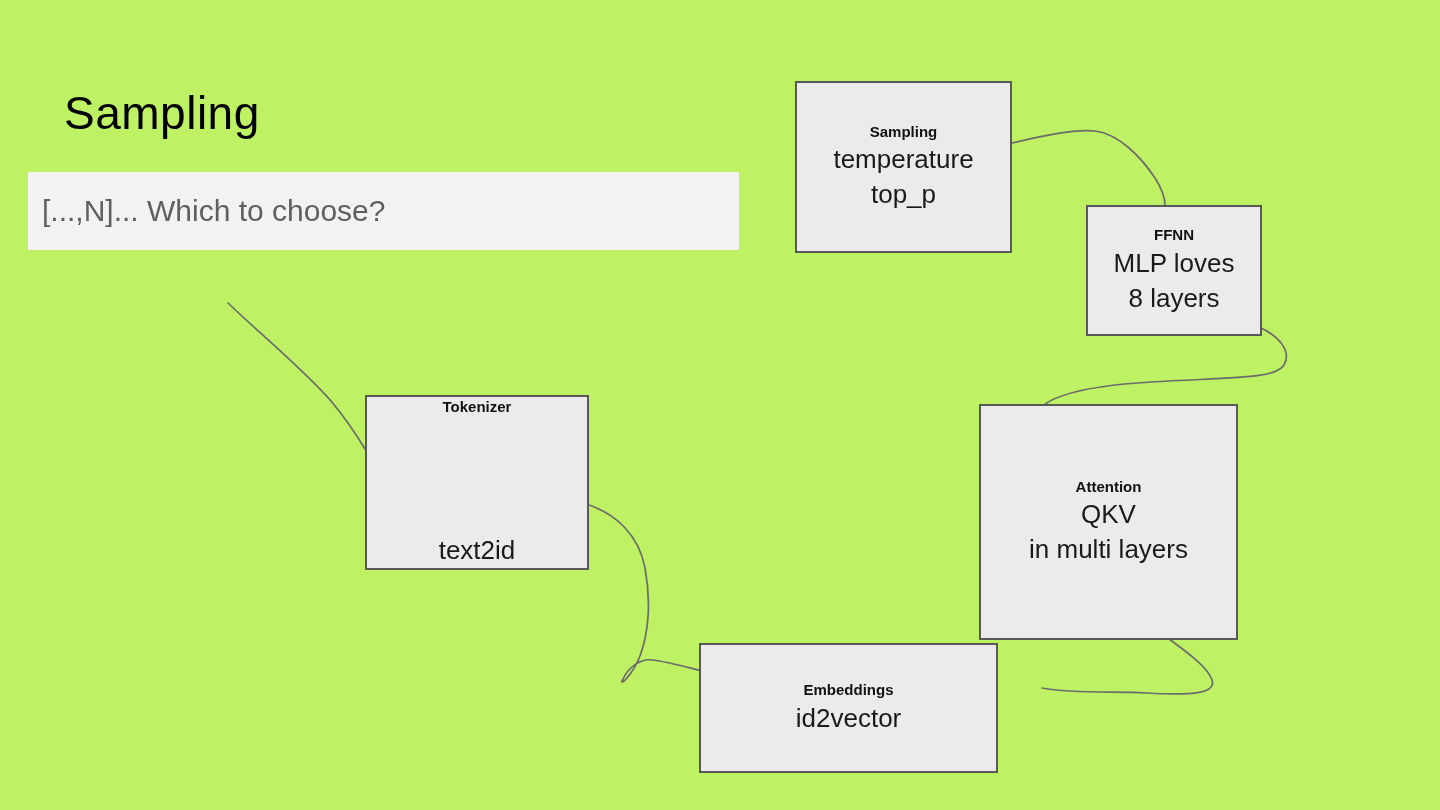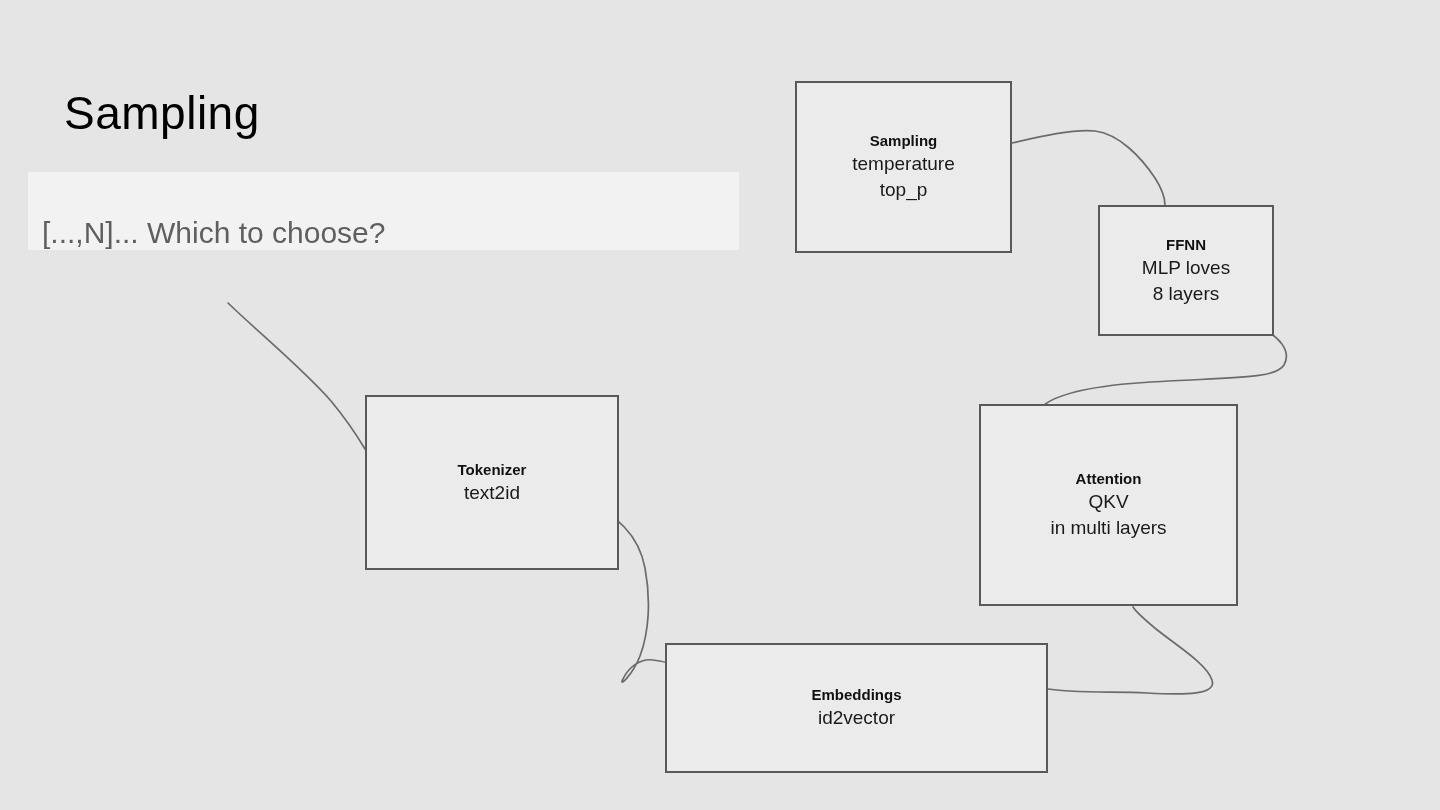--- a/index.html
+++ b/index.html
@@ -8,41 +8,41 @@
     width: 1440px;
     height: 810px;
     background: #ffffff;
     overflow: hidden;
     font-family: "Liberation Sans", "DejaVu Sans", sans-serif;
   }
   .slide {
     position: relative;
     width: 1440px;
     height: 810px;
-    background: #e5e5e5;
+    background: #bef264;
   }
   .slide-title {
     position: absolute;
     left: 64px;
     top: 88px;
     font-size: 46px;
     line-height: 1.1;
     color: #000000;
     letter-spacing: 0.5px;
     white-space: nowrap;
   }
   .prompt-bar {
     position: absolute;
     left: 28px;
     top: 172px;
     width: 711px;
     height: 78px;
     background: #f2f2f2;
     display: flex;
-    align-items: flex-end;
+    align-items: center;
   }
   .prompt-bar .prompt-text {
     padding-left: 14px;
     font-size: 30px;
     color: #5f5f5f;
     white-space: nowrap;
   }
   .example-text {
     position: absolute;
     left: 133px;
@@ -77,29 +77,29 @@
     text-align: center;
     color: #1a1a1a;
   }
   .node .caption {
     font-size: 15px;
     font-weight: bold;
     line-height: 1.35;
     color: #111111;
   }
   .node .line {
-    font-size: 19px;
+    font-size: 26px;
     line-height: 1.35;
     color: #1a1a1a;
   }
   .node-sampling   { left: 795px;  top: 81px;  width: 217px; height: 172px; }
-  .node-ffnn       { left: 1086px; top: 205px; width: 176px; height: 131px; margin-left: 12px; }
-  .node-attention  { left: 979px;  top: 404px; width: 259px; height: 202px; }
-  .node-tokenizer  { left: 365px;  top: 395px; width: 254px; height: 175px; }
-  .node-embeddings { left: 665px;  top: 643px; width: 383px; height: 130px; }
+  .node-ffnn       { left: 1086px; top: 205px; width: 176px; height: 131px; }
+  .node-attention  { left: 979px;  top: 404px; width: 259px; height: 236px; }
+  .node-tokenizer  { left: 365px;  top: 395px; width: 224px; height: 175px; justify-content: space-between; }
+  .node-embeddings { left: 699px;  top: 643px; width: 299px; height: 130px; }
 </style>
 </head>
 <body>
 
 <div class="slide">
 
   <div class="slide-title">Sampling</div>
 
   <div class="prompt-bar">
     <span class="prompt-text">[...,N]... Which to choose?</span>

